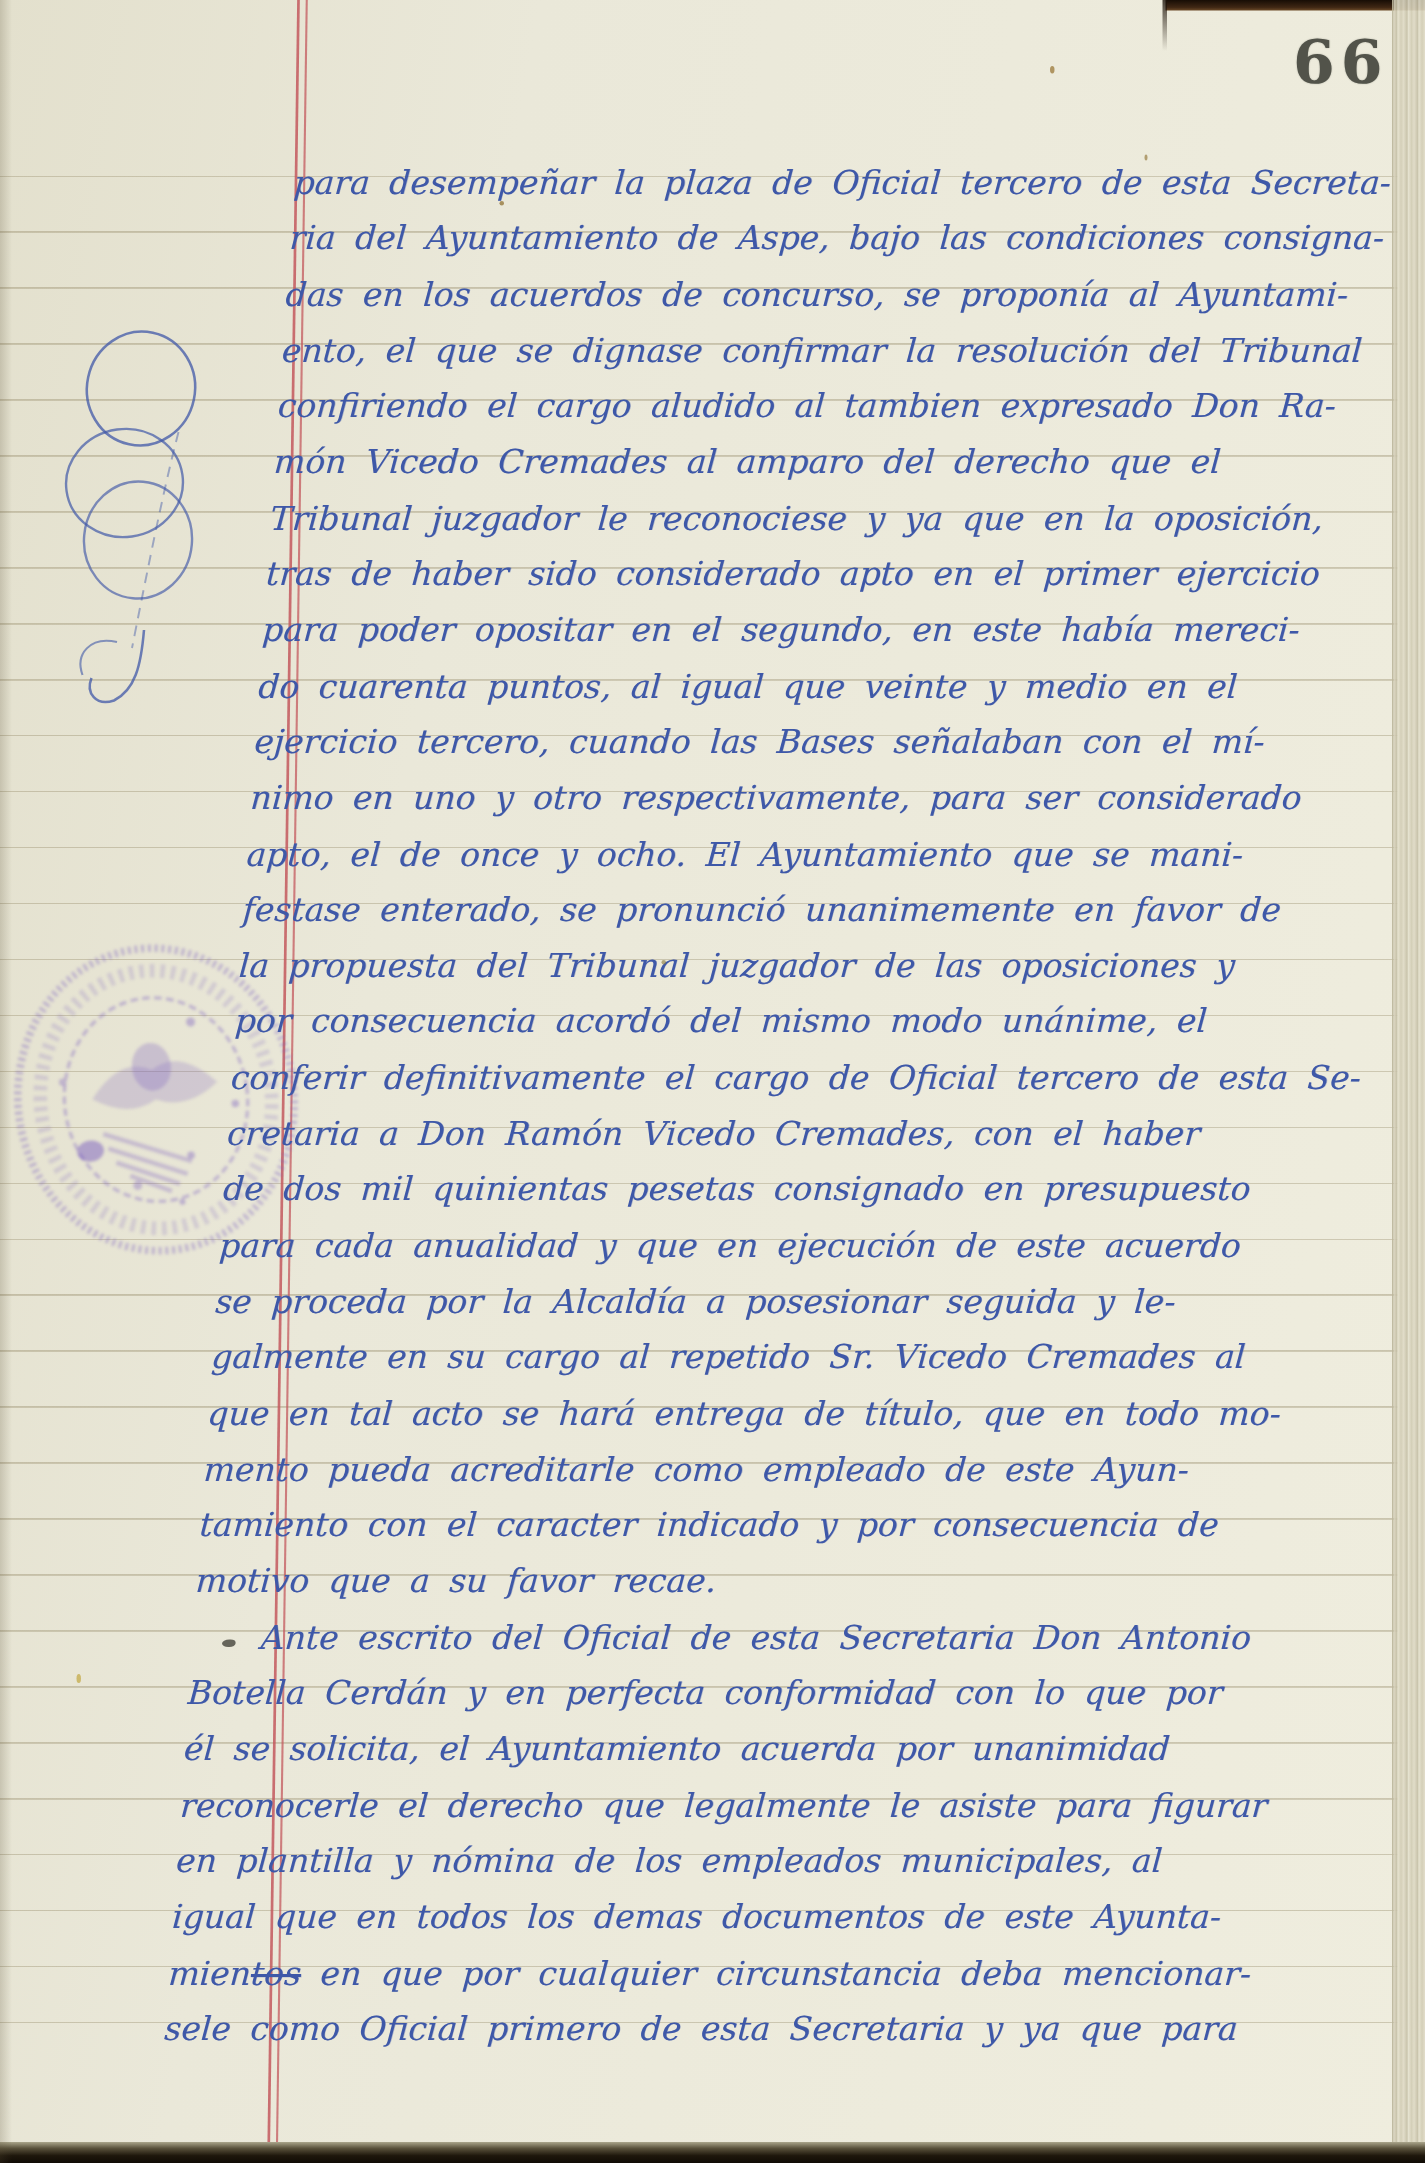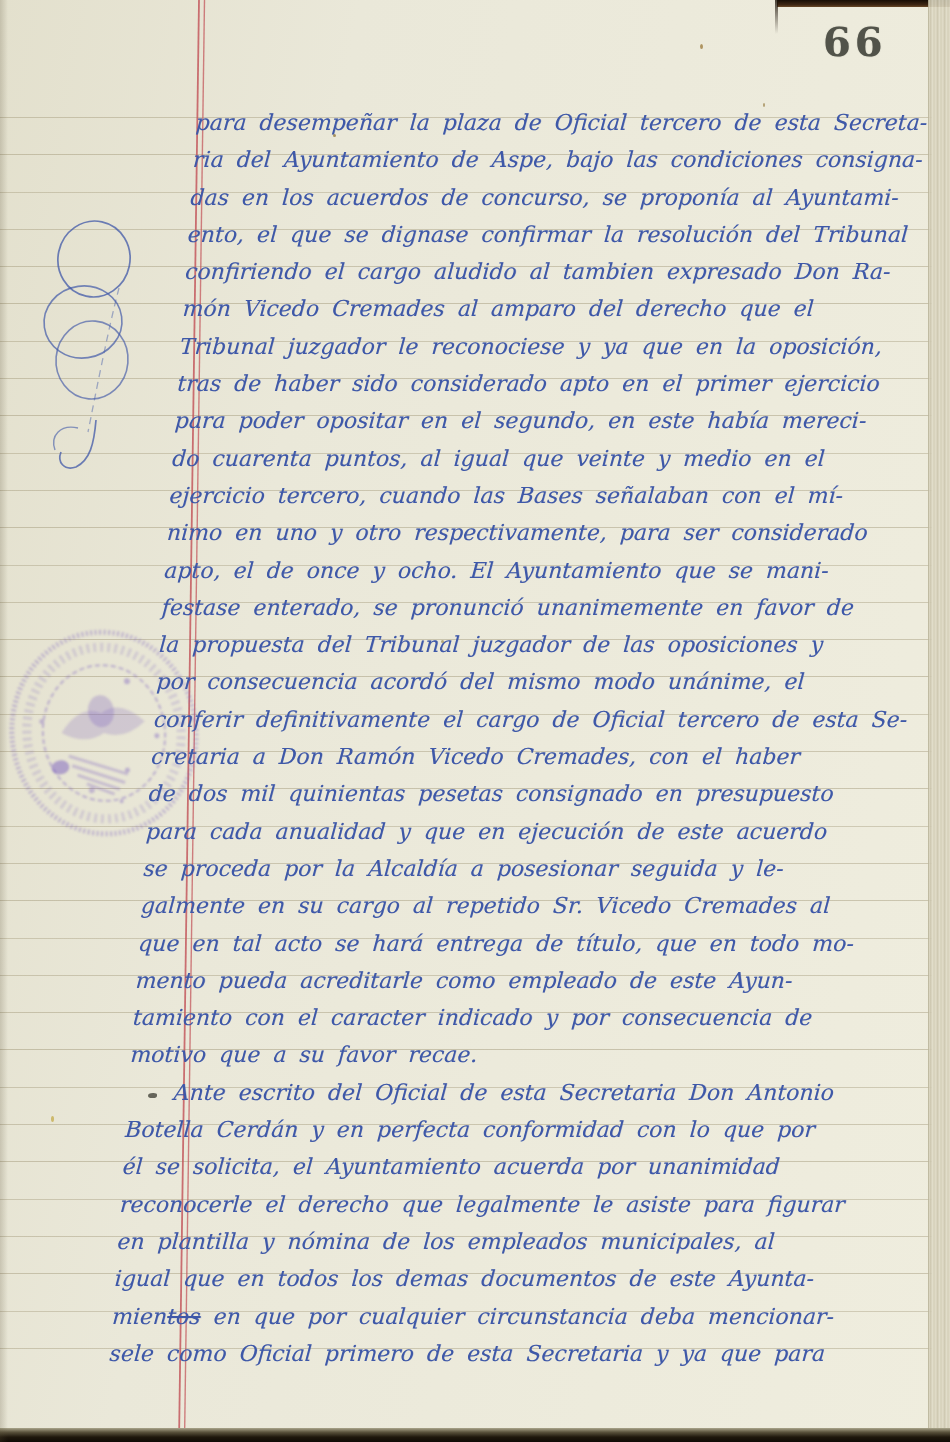--- a/index.html
+++ b/index.html
@@ -15,21 +15,21 @@
     background:repeating-linear-gradient(to bottom,
       rgba(140,128,92,0.38) 0px, rgba(140,128,92,0.30) 1px,
       rgba(0,0,0,0) 1px, rgba(0,0,0,0) 37.3px);
     pointer-events:none;
   }
   
   .layer{position:absolute;left:0;top:0;width:950px;height:1442px;pointer-events:none;}
   .stamp-svg{filter:blur(1px);}
   
   .pagenum{
-    position:absolute;top:18px;left:823px;width:70px;
+    position:absolute;top:18px;left:862px;width:70px;
     font-family:"DejaVu Serif",serif;font-weight:700;font-style:normal;
     font-size:40px;letter-spacing:4px;color:#3d3f36;opacity:.88;
     text-shadow:0 0 1px rgba(60,62,54,.5);
   }
   
   .hw{
     position:absolute;left:197px;top:104px;width:748px;
     color:#3e58a8;font-family:"DejaVu Serif",serif;font-style:italic;
     font-size:22px;line-height:37.3px;word-spacing:6px;
     transform:skewX(-4deg);transform-origin:0 0;

